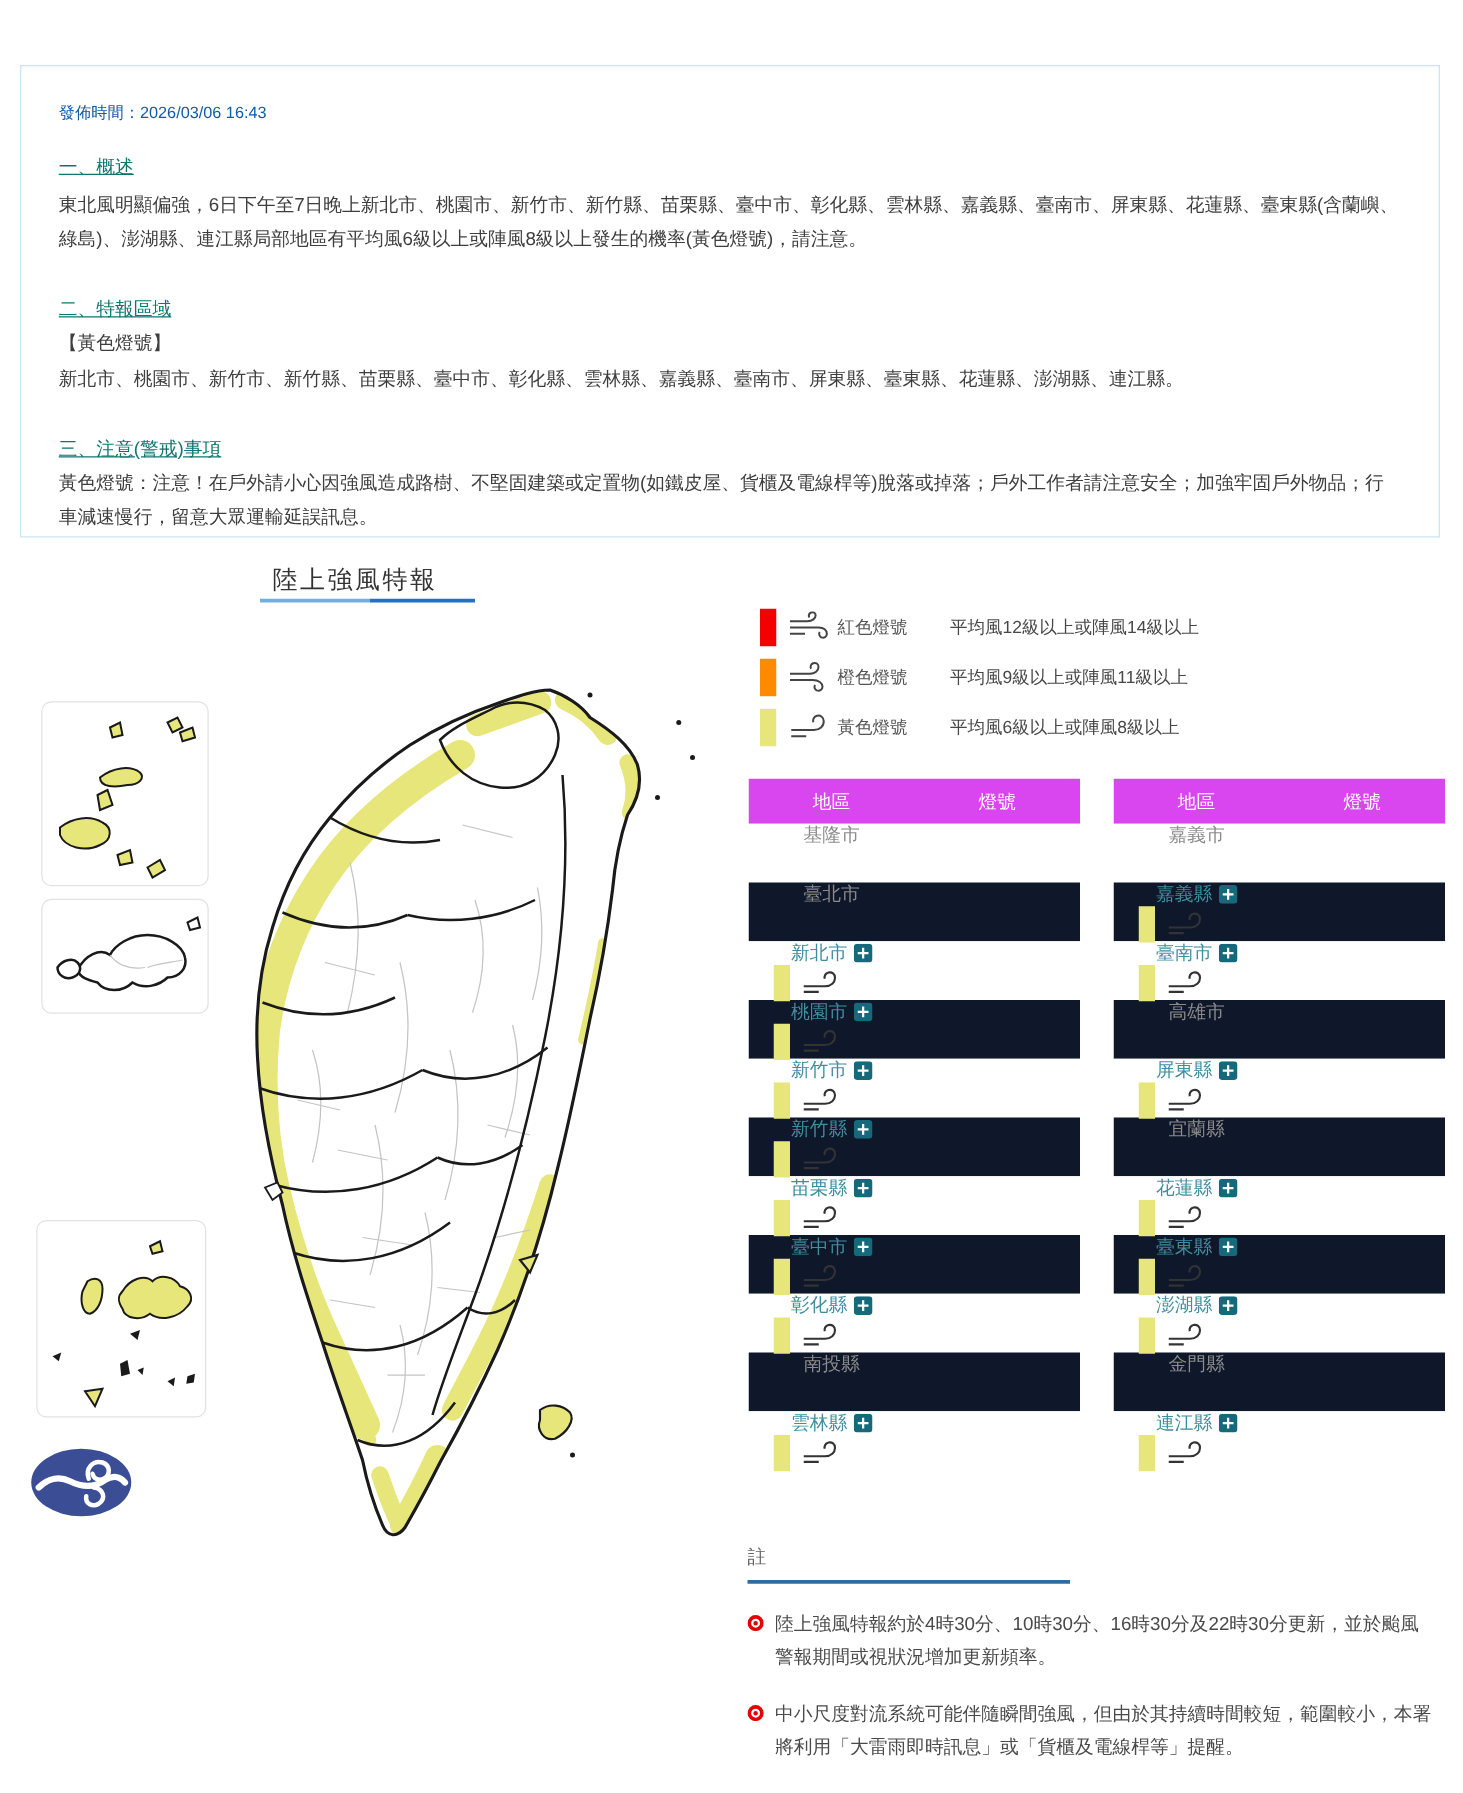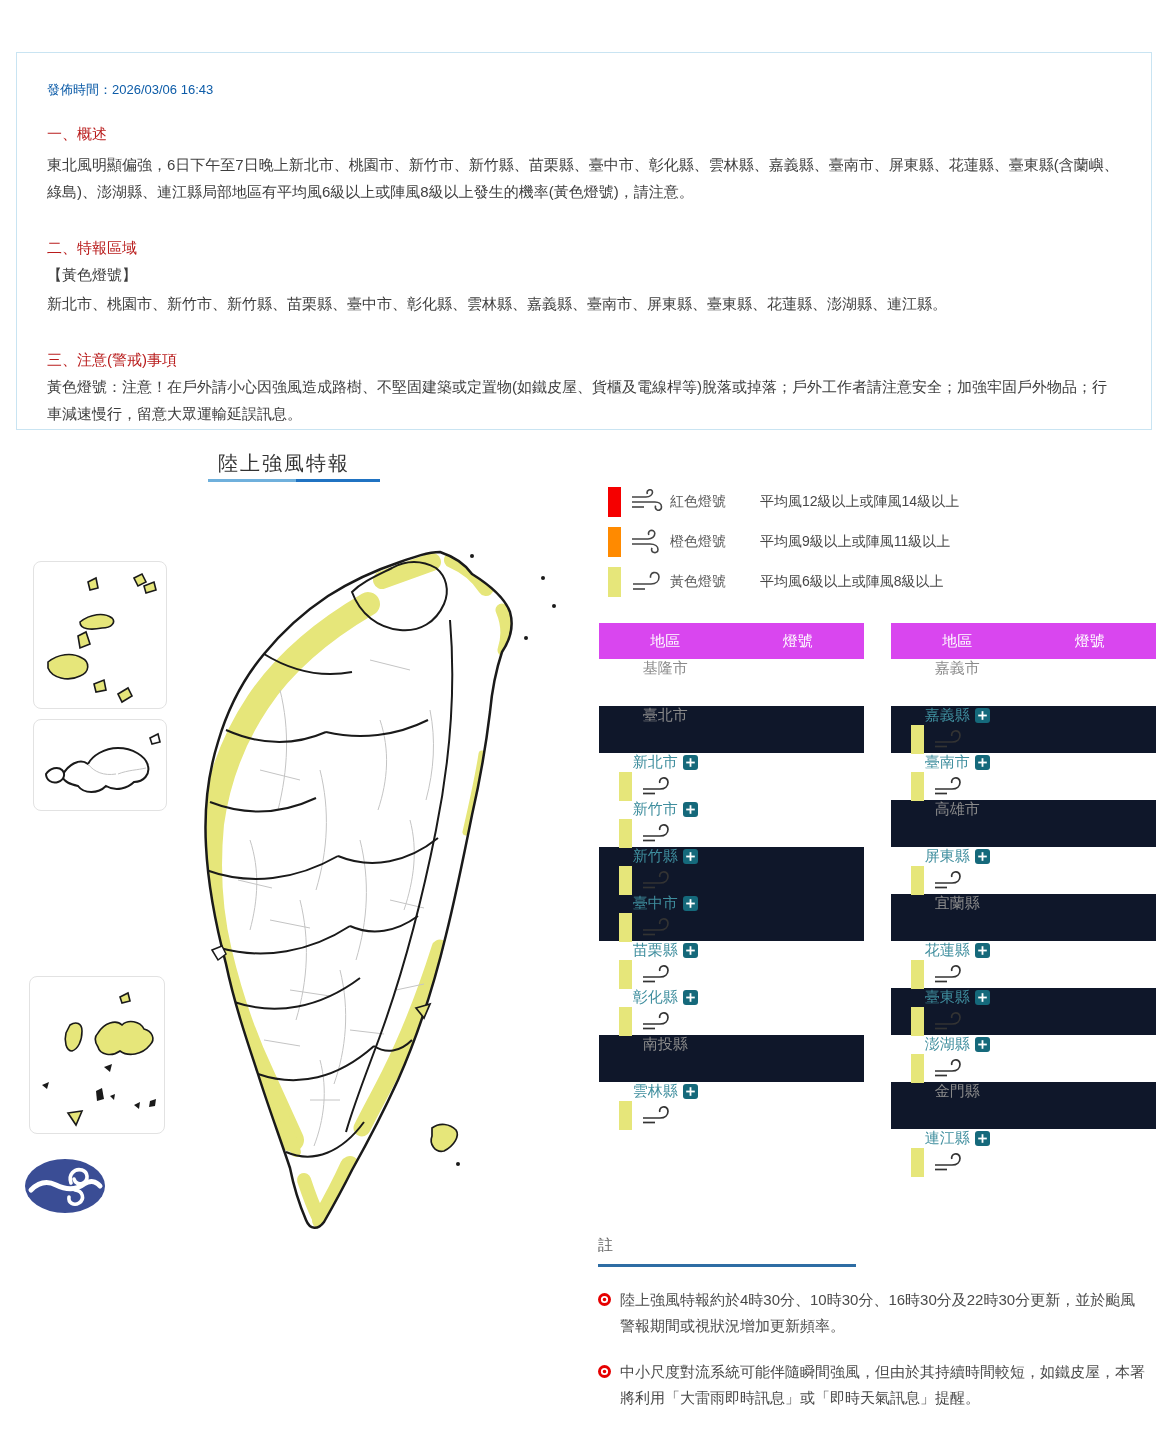--- a/index.html
+++ b/index.html
@@ -4,21 +4,21 @@
 <style>
   html,body{margin:0;padding:0;background:#fff;}
   body{font-family:"Liberation Sans","DejaVu Sans",sans-serif;color:#3f3f3f;}
   .page{position:relative;width:1170px;height:1434px;background:#fff;overflow:hidden;}
 
   
   .infobox{position:absolute;left:16px;top:52px;width:1136px;height:378px;
     border:1px solid #c9e4f2;background:#fff;box-sizing:border-box;overflow:hidden;}
   .infobox .inner{padding:28px 30px 0 30px;}
   .pubtime{font-size:13px;color:#0d5ca8;margin:0;}
-  .sec-h{font-size:15px;color:#b91c1c;margin:24px 0 0 0;line-height:22px;}
+  .sec-h{font-size:15px;color:#0f766e;margin:24px 0 0 0;line-height:22px;text-decoration:underline;}
   .sec-p{font-size:15px;color:#3e3e3e;margin:6px 0 0 0;line-height:27px;}
   .sec-p.tight{margin:2px 0 0 0;}
   .sec-h.gap{margin-top:32px;}
 
   
   .map-title{position:absolute;left:218px;top:450px;font-size:20px;letter-spacing:2px;color:#333;}
   .map-title-underline{position:absolute;left:208px;top:479px;width:172px;height:3px;
     background:linear-gradient(to right,#6fb0dc 0 88px,#2073c2 88px);}
 
   
@@ -272,20 +272,41 @@
         <div class="cell sigcell">
           <span class="sigbar"></span>
           <span class="windglyph">
             <svg width="30" height="24" viewBox="0 0 30 24" fill="none" stroke="#333" stroke-width="1.7">
               <path d="M3,14 L20,14 C25,14 28,11 28,7.2 C28,4.2 25.6,2.4 22.8,3 C20.4,3.6 19.2,5.8 19.8,8"></path>
               <path d="M3,18.5 L15,18.5"></path>
             </svg>
           </span>
         </div>
       </div>
+      <div class="trow alt">
+        <div class="cell namecell">
+          <span class="cname teal">桃園市</span>
+          <span class="plus">
+            <svg width="15" height="15" viewBox="0 0 15 15">
+              <rect width="15" height="15" rx="3" fill="#15697b"></rect>
+              <rect x="3.2" y="6.6" width="8.6" height="1.8" fill="#fff"></rect>
+              <rect x="6.6" y="3.2" width="1.8" height="8.6" fill="#fff"></rect>
+            </svg>
+          </span>
+        </div>
+        <div class="cell sigcell">
+          <span class="sigbar"></span>
+          <span class="windglyph">
+            <svg width="30" height="24" viewBox="0 0 30 24" fill="none" stroke="#333" stroke-width="1.7">
+              <path d="M3,14 L20,14 C25,14 28,11 28,7.2 C28,4.2 25.6,2.4 22.8,3 C20.4,3.6 19.2,5.8 19.8,8"></path>
+              <path d="M3,18.5 L15,18.5"></path>
+            </svg>
+          </span>
+        </div>
+      </div>
       <div class="trow">
         <div class="cell namecell">
           <span class="cname teal">新竹市</span>
           <span class="plus">
             <svg width="15" height="15" viewBox="0 0 15 15">
               <rect width="15" height="15" rx="3" fill="#15697b"></rect>
               <rect x="3.2" y="6.6" width="8.6" height="1.8" fill="#fff"></rect>
               <rect x="6.6" y="3.2" width="1.8" height="8.6" fill="#fff"></rect>
             </svg>
           </span>
@@ -314,44 +335,44 @@
         <div class="cell sigcell">
           <span class="sigbar"></span>
           <span class="windglyph">
             <svg width="30" height="24" viewBox="0 0 30 24" fill="none" stroke="#333" stroke-width="1.7">
               <path d="M3,14 L20,14 C25,14 28,11 28,7.2 C28,4.2 25.6,2.4 22.8,3 C20.4,3.6 19.2,5.8 19.8,8"></path>
               <path d="M3,18.5 L15,18.5"></path>
             </svg>
           </span>
         </div>
       </div>
+      <div class="trow">
+        <div class="cell namecell">
+          <span class="cname teal">苗栗縣</span>
+          <span class="plus">
+            <svg width="15" height="15" viewBox="0 0 15 15">
+              <rect width="15" height="15" rx="3" fill="#15697b"></rect>
+              <rect x="3.2" y="6.6" width="8.6" height="1.8" fill="#fff"></rect>
+              <rect x="6.6" y="3.2" width="1.8" height="8.6" fill="#fff"></rect>
+            </svg>
+          </span>
+        </div>
+        <div class="cell sigcell">
+          <span class="sigbar"></span>
+          <span class="windglyph">
+            <svg width="30" height="24" viewBox="0 0 30 24" fill="none" stroke="#333" stroke-width="1.7">
+              <path d="M3,14 L20,14 C25,14 28,11 28,7.2 C28,4.2 25.6,2.4 22.8,3 C20.4,3.6 19.2,5.8 19.8,8"></path>
+              <path d="M3,18.5 L15,18.5"></path>
+            </svg>
+          </span>
+        </div>
+      </div>
       <div class="trow alt">
         <div class="cell namecell">
           <span class="cname teal">臺中市</span>
-          <span class="plus">
-            <svg width="15" height="15" viewBox="0 0 15 15">
-              <rect width="15" height="15" rx="3" fill="#15697b"></rect>
-              <rect x="3.2" y="6.6" width="8.6" height="1.8" fill="#fff"></rect>
-              <rect x="6.6" y="3.2" width="1.8" height="8.6" fill="#fff"></rect>
-            </svg>
-          </span>
-        </div>
-        <div class="cell sigcell">
-          <span class="sigbar"></span>
-          <span class="windglyph">
-            <svg width="30" height="24" viewBox="0 0 30 24" fill="none" stroke="#333" stroke-width="1.7">
-              <path d="M3,14 L20,14 C25,14 28,11 28,7.2 C28,4.2 25.6,2.4 22.8,3 C20.4,3.6 19.2,5.8 19.8,8"></path>
-              <path d="M3,18.5 L15,18.5"></path>
-            </svg>
-          </span>
-        </div>
-      </div>
-      <div class="trow">
-        <div class="cell namecell">
-          <span class="cname teal">苗栗縣</span>
           <span class="plus">
             <svg width="15" height="15" viewBox="0 0 15 15">
               <rect width="15" height="15" rx="3" fill="#15697b"></rect>
               <rect x="3.2" y="6.6" width="8.6" height="1.8" fill="#fff"></rect>
               <rect x="6.6" y="3.2" width="1.8" height="8.6" fill="#fff"></rect>
             </svg>
           </span>
         </div>
         <div class="cell sigcell">
           <span class="sigbar"></span>
@@ -602,21 +623,21 @@
       </span>
       <span class="note-text">陸上強風特報約於4時30分、10時30分、16時30分及22時30分更新，並於颱風警報期間或視狀況增加更新頻率。</span>
     </div>
     <div class="note-item">
       <span class="note-bullet">
         <svg width="13" height="13" viewBox="0 0 13 13">
             <circle cx="6.5" cy="6.5" r="6.5" fill="#e60000"></circle>
             <circle cx="6.5" cy="6.5" r="2.7" fill="none" stroke="#fff" stroke-width="1.8"></circle>
           </svg>
       </span>
-      <span class="note-text">中小尺度對流系統可能伴隨瞬間強風，但由於其持續時間較短，如鐵皮屋，本署將利用「大雷雨即時訊息」或「即時天氣訊息」提醒。</span>
+      <span class="note-text">中小尺度對流系統可能伴隨瞬間強風，但由於其持續時間較短，範圍較小，本署將利用「大雷雨即時訊息」或「貨櫃及電線桿等」提醒。</span>
     </div>
   </div>
 
   <div class="cwa-logo">
     <svg width="82" height="58" viewBox="0 0 82 58">
       <ellipse cx="41" cy="29" rx="40" ry="27" fill="#3a4d95"></ellipse>
       <path d="M7,33 C15,25 24,24 32,28 C42,33 52,33 60,27 C66,23 72,24 76,29" stroke="#fff" stroke-width="5" fill="none" stroke-linecap="round"></path>
       <path d="M47,26 C44,18 50,11 58,13 C64,15 65,23 59,26 C55,28 51,26 50,22" stroke="#fff" stroke-width="3.6" fill="none" stroke-linecap="round"></path>
       <path d="M51,33 C59,34 61,42 55,46 C50,49 44,46 45,40" stroke="#fff" stroke-width="3.6" fill="none" stroke-linecap="round"></path>
     </svg>

